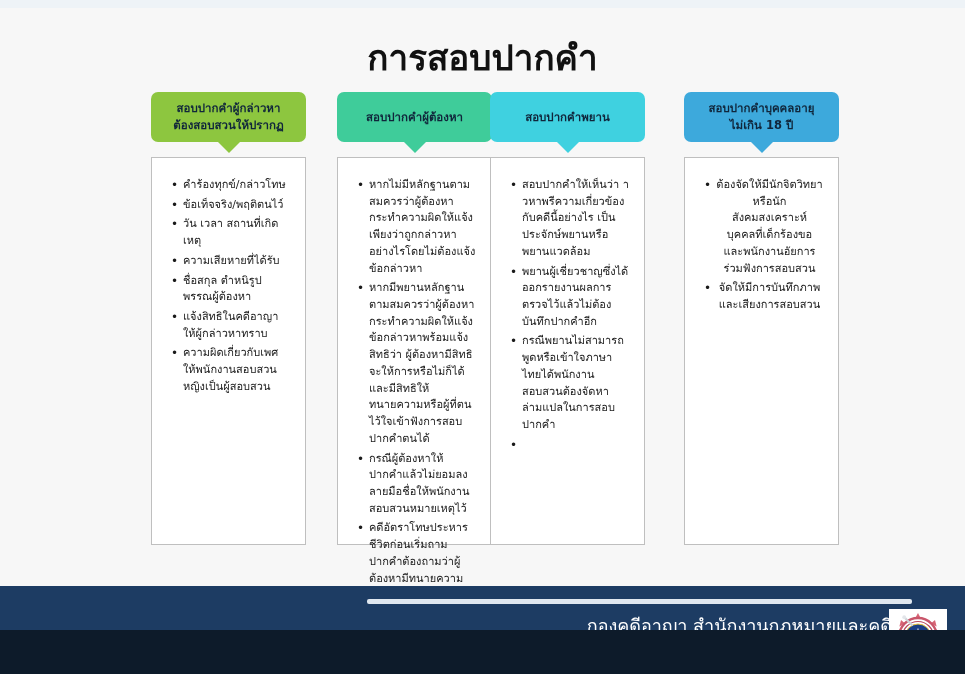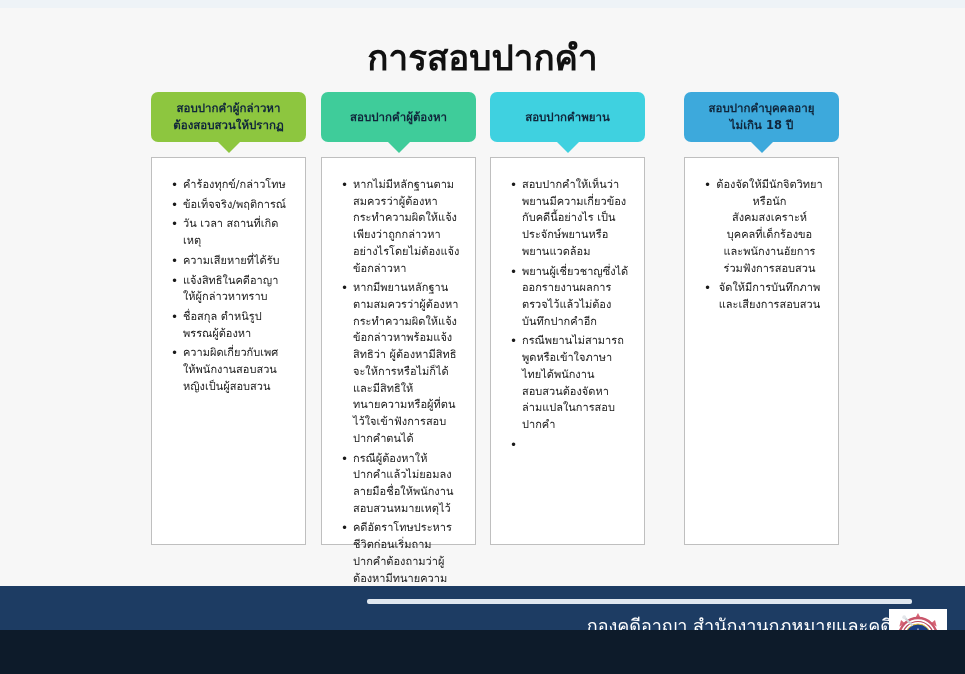--- a/index.html
+++ b/index.html
@@ -44,21 +44,21 @@
     letter-spacing: 0px;
   }
 
   
   .col {
     position: absolute;
     top: 92px;
     width: 155px;
   }
   .col-1 { left: 151px; }
-  .col-2 { left: 321px; }
+  .col-2 { left: 337px; }
   .col-3 { left: 490px; }
   .col-4 { left: 660px; padding-left: 24px; }
 
   .col-header {
     width: 155px;
     min-height: 50px;
     border-radius: 7px;
     display: flex;
     align-items: center;
     justify-content: center;
@@ -177,25 +177,25 @@
     <div class="col-header" style="background: rgb(141, 198, 63);">
       <div>
         <div>สอบปากคำผู้กล่าวหา</div>
         <div>ต้องสอบสวนให้ปรากฏ</div>
       </div>
     </div>
     <div class="arrow" style="border-top-color: rgb(141, 198, 63);"></div>
     <div class="col-body">
       <ul>
         <li>คำร้องทุกข์/กล่าวโทษ</li>
-        <li>ข้อเท็จจริง/พฤติการณ์</li>
+        <li>ข้อเท็จจริง/พฤติตนไว์</li>
         <li>วัน เวลา สถานที่เกิดเหตุ</li>
         <li>ความเสียหายที่ได้รับ</li>
+        <li>ชื่อสกุล ตำหนิรูปพรรณผู้ต้องหา</li>
         <li>แจ้งสิทธิในคดีอาญาให้ผู้กล่าวหาทราบ</li>
-        <li>ชื่อสกุล ตำหนิรูปพรรณผู้ต้องหา</li>
         <li>ความผิดเกี่ยวกับเพศให้พนักงานสอบสวนหญิงเป็นผู้สอบสวน</li>
       </ul>
     </div>
   </div>
 
   <div class="col col-2">
     <div class="col-header" style="background: rgb(63, 204, 154);">
       <div>
         <div>สอบปากคำผู้ต้องหา</div>
       </div>
@@ -213,21 +213,21 @@
 
   <div class="col col-3">
     <div class="col-header" style="background: rgb(63, 209, 224); align-items: center;">
       <div>
         <div>สอบปากคำพยาน</div>
       </div>
     </div>
     <div class="arrow" style="border-top-color: rgb(63, 209, 224);"></div>
     <div class="col-body">
       <ul>
-        <li>สอบปากคำให้เห็นว่า พยานมีความเกี่ยวข้องกับคดีนี้อย่างไร เป็นประจักษ์พยานหรือพยานแวดล้อม</li>
+        <li>สอบปากคำให้เห็นว่า าวหาพรีความเกี่ยวข้องกับคดีนี้อย่างไร เป็นประจักษ์พยานหรือพยานแวดล้อม</li>
         <li>พยานผู้เชี่ยวชาญซึ่งได้ออกรายงานผลการตรวจไว้แล้วไม่ต้องบันทึกปากคำอีก</li>
         <li>กรณีพยานไม่สามารถพูดหรือเข้าใจภาษาไทยได้พนักงานสอบสวนต้องจัดหาล่ามแปลในการสอบปากคำ</li>
         <li class="empty"></li>
       </ul>
     </div>
   </div>
 
   <div class="col col-4">
     <div class="col-header" style="background: rgb(61, 169, 220);">
       <div>

